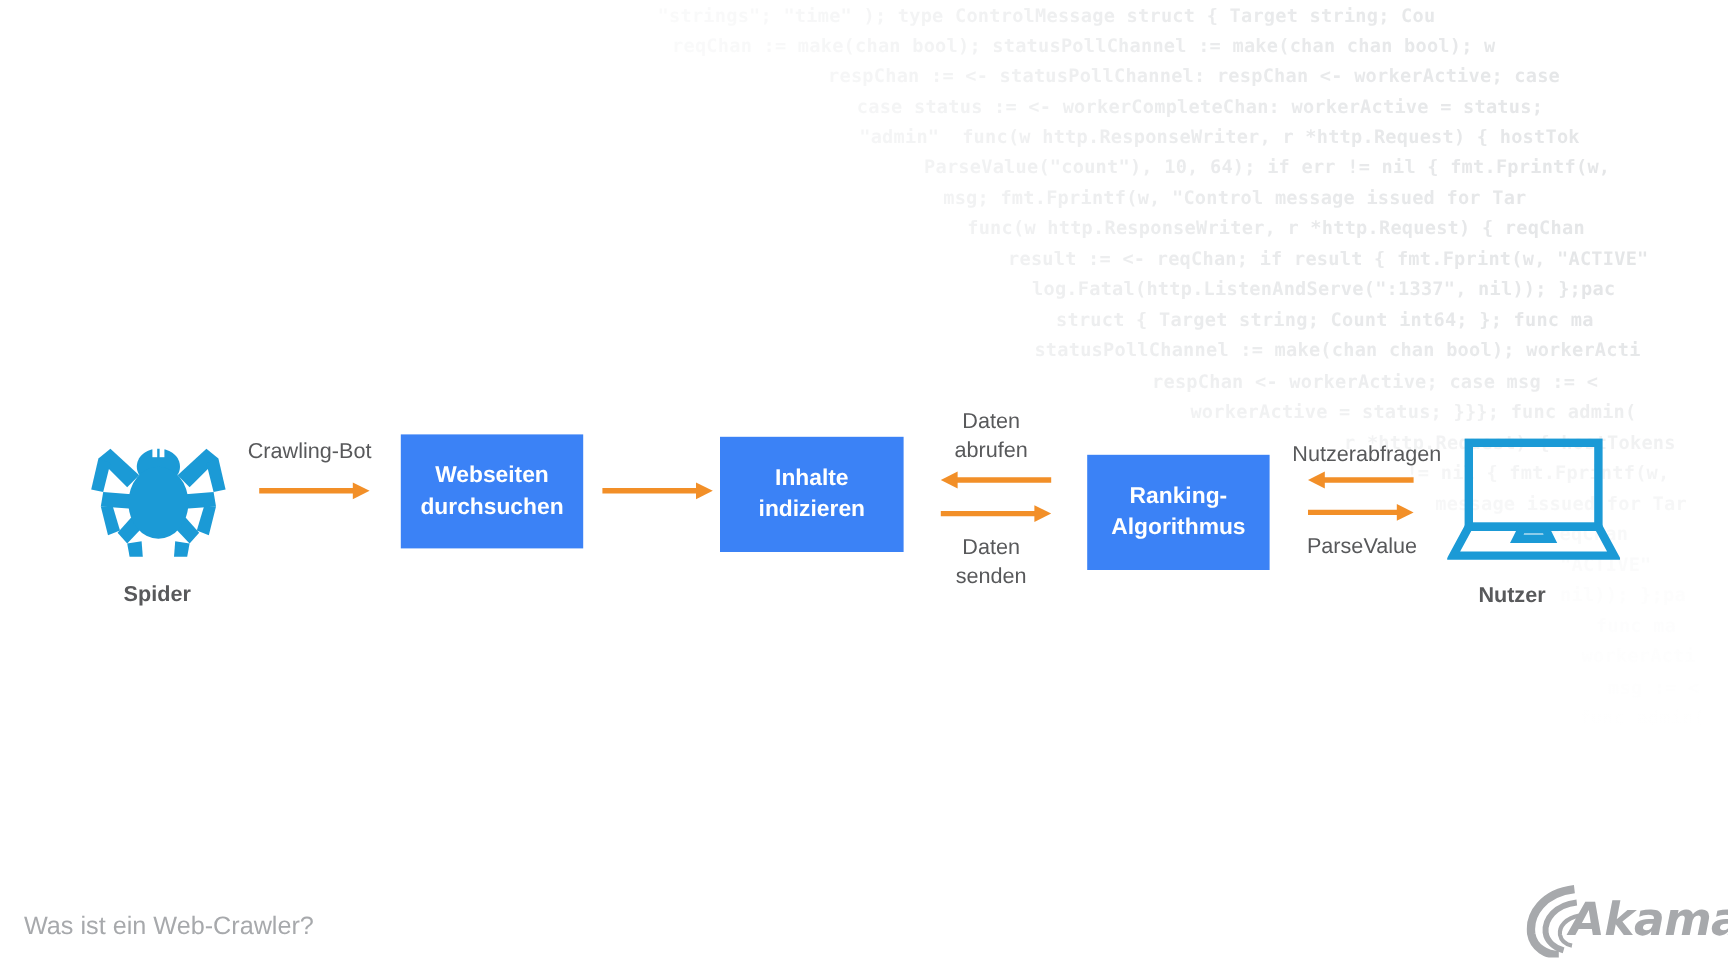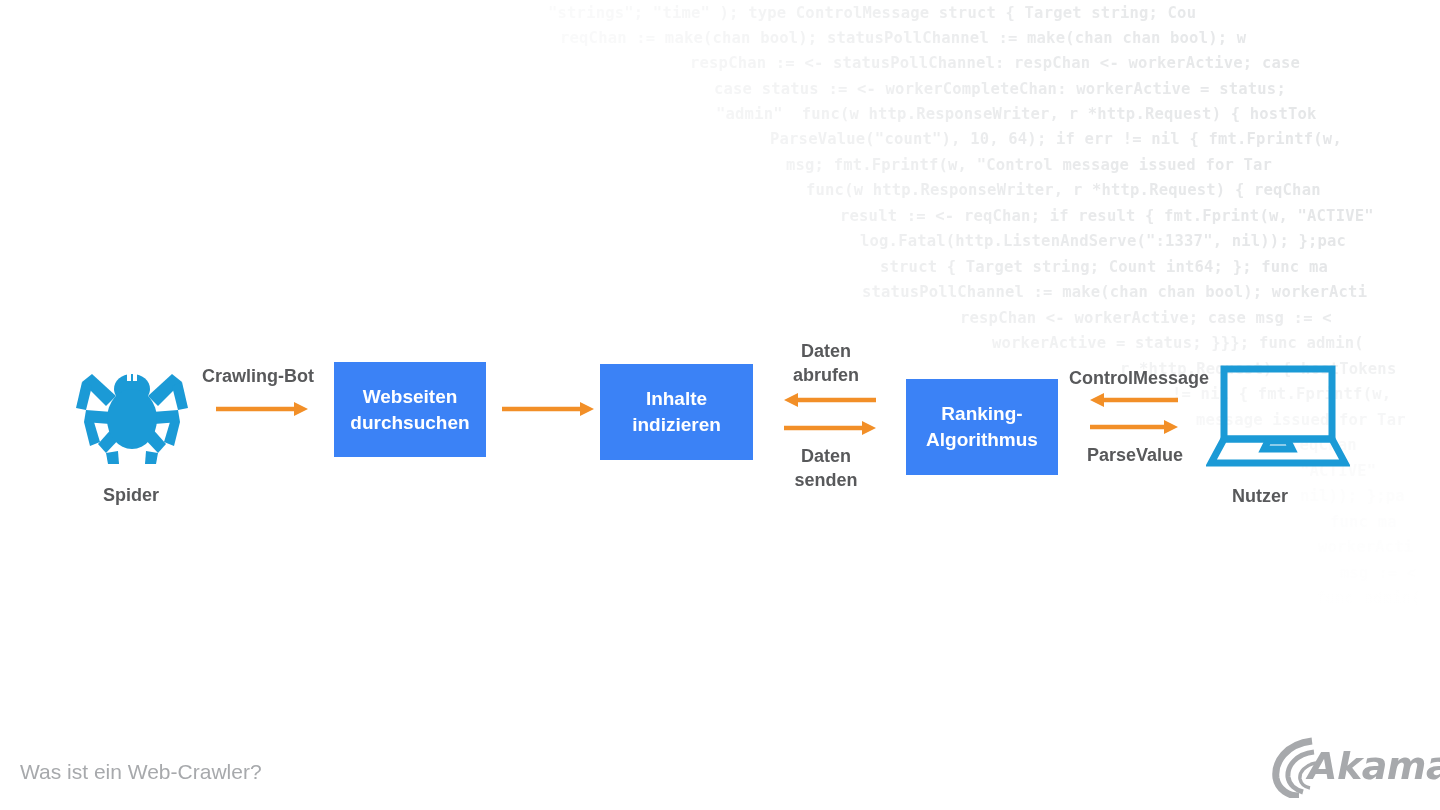--- a/index.html
+++ b/index.html
@@ -83,21 +83,21 @@
     color: #58595b;
     font-weight: bold;
     font-size: 18px;
     text-align: center;
     white-space: nowrap;
   }
 
   .edge-label {
     position: absolute;
     color: #58595b;
-    font-weight: bold;
+    font-weight: normal;
     font-size: 18px;
     line-height: 1.32;
     text-align: center;
     white-space: pre-line;
   }
 
   .arrow-svg {
     position: absolute;
   }
 
@@ -221,21 +221,21 @@
   <svg class="arrow-svg" style="left:782px; top:418px;" width="96" height="20" viewBox="0 0 96 20">
     <line x1="2" y1="10" x2="82" y2="10" stroke="#f28f28" stroke-width="4.5"></line>
     <path d="M80 3 L94 10 L80 17 Z" fill="#f28f28"></path>
   </svg>
   <div class="edge-label" style="left:770px; top:445px; width:112px;">Daten
 senden</div>
 
   <div class="node-box" style="left:906px; top:379px; width:152px; height:96px;">Ranking-
 Algorithmus</div>
 
-  <div class="edge-label" style="left:1064px; top:367px; width:150px;">ControlMessage</div>
+  <div class="edge-label" style="left:1064px; top:367px; width:150px;">Nutzerabfragen</div>
   <svg class="arrow-svg" style="left:1088px; top:390px;" width="92" height="20" viewBox="0 0 92 20">
     <line x1="14" y1="10" x2="90" y2="10" stroke="#f28f28" stroke-width="4.5"></line>
     <path d="M16 3 L2 10 L16 17 Z" fill="#f28f28"></path>
   </svg>
 
   <svg class="arrow-svg" style="left:1088px; top:417px;" width="92" height="20" viewBox="0 0 92 20">
     <line x1="2" y1="10" x2="78" y2="10" stroke="#f28f28" stroke-width="4.5"></line>
     <path d="M76 3 L90 10 L76 17 Z" fill="#f28f28"></path>
   </svg>
   <div class="edge-label" style="left:1082px; top:444px; width:106px;">ParseValue</div>

